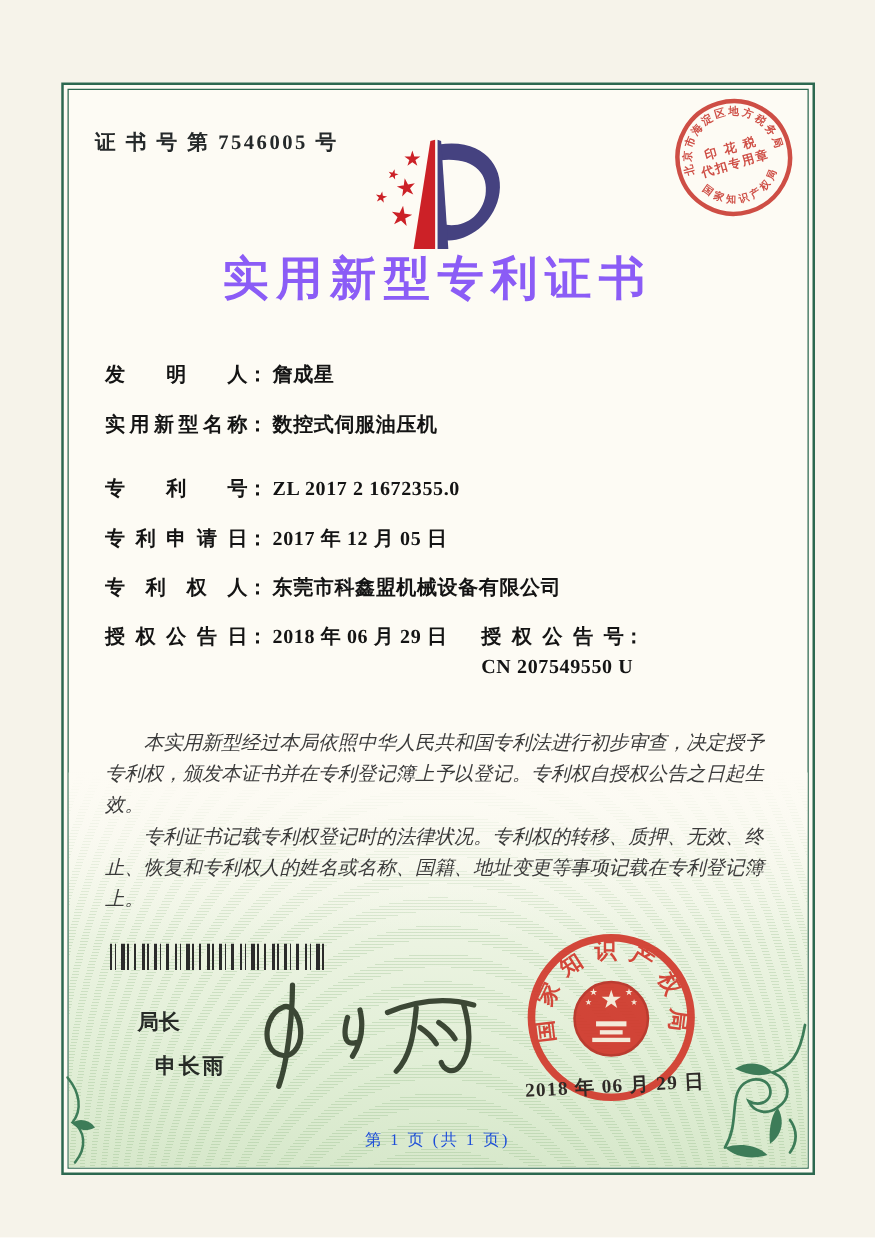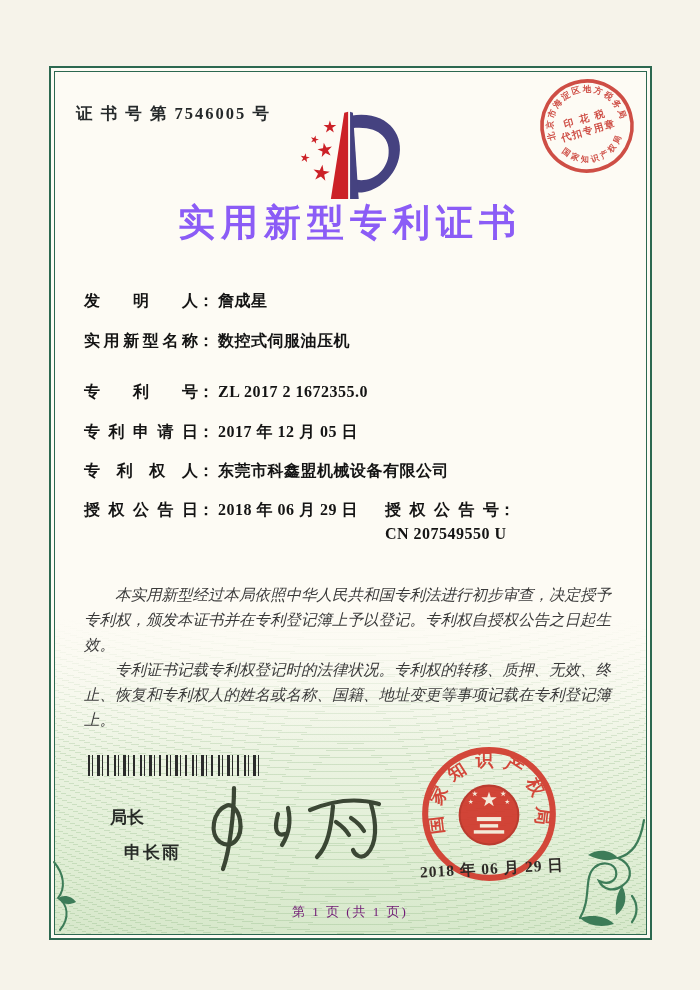--- a/index.html
+++ b/index.html
@@ -83,21 +83,21 @@
   .seal{ position:absolute; left:413px; top:738px; opacity:.93; }
   .seal-date{
     position:absolute; left:420px; top:858px; width:170px;
     font-size:15.5px; letter-spacing:1px; color:#2e2a27; font-weight:600;
     transform:rotate(-3deg);
   }
   .tax-stamp{ position:absolute; left:533px; top:72px; opacity:.88; }
   
   .page-footer{
     position:absolute; left:0; top:903px; width:700px; text-align:center;
-    font-size:13px; letter-spacing:2px; color:#701a75;
+    font-size:13px; letter-spacing:2px; color:#1d4ed8;
   }
   .ornament-br{ position:absolute; left:572px; top:818px; }
   .ornament-bl{ position:absolute; left:50px; top:860px; }
 </style>
 </head>
 <body>
 
 <div class="page">
 
   <div class="frame">

